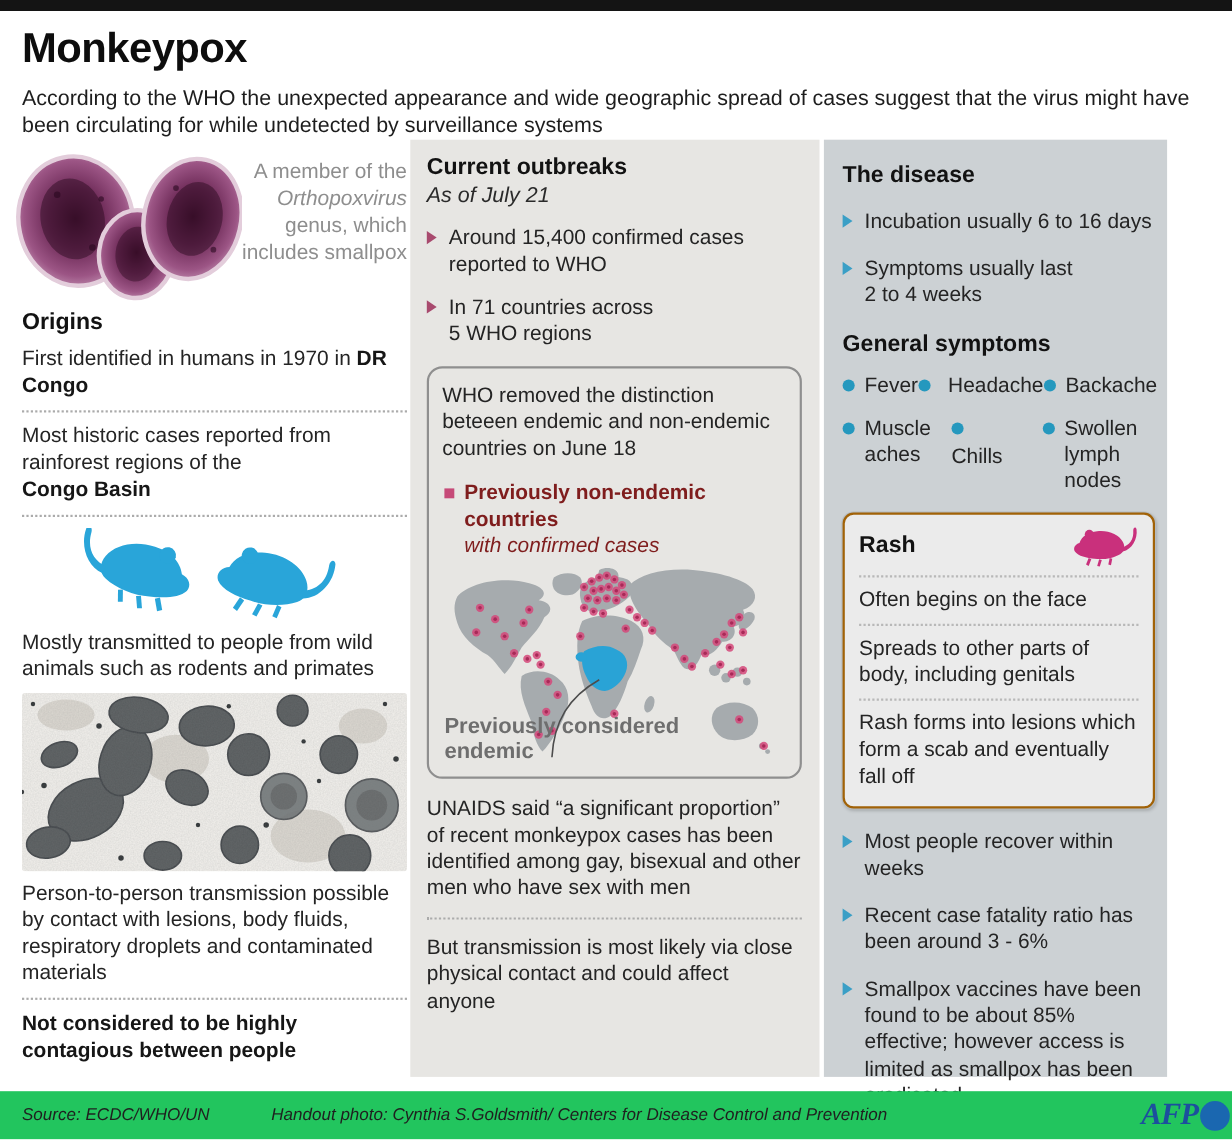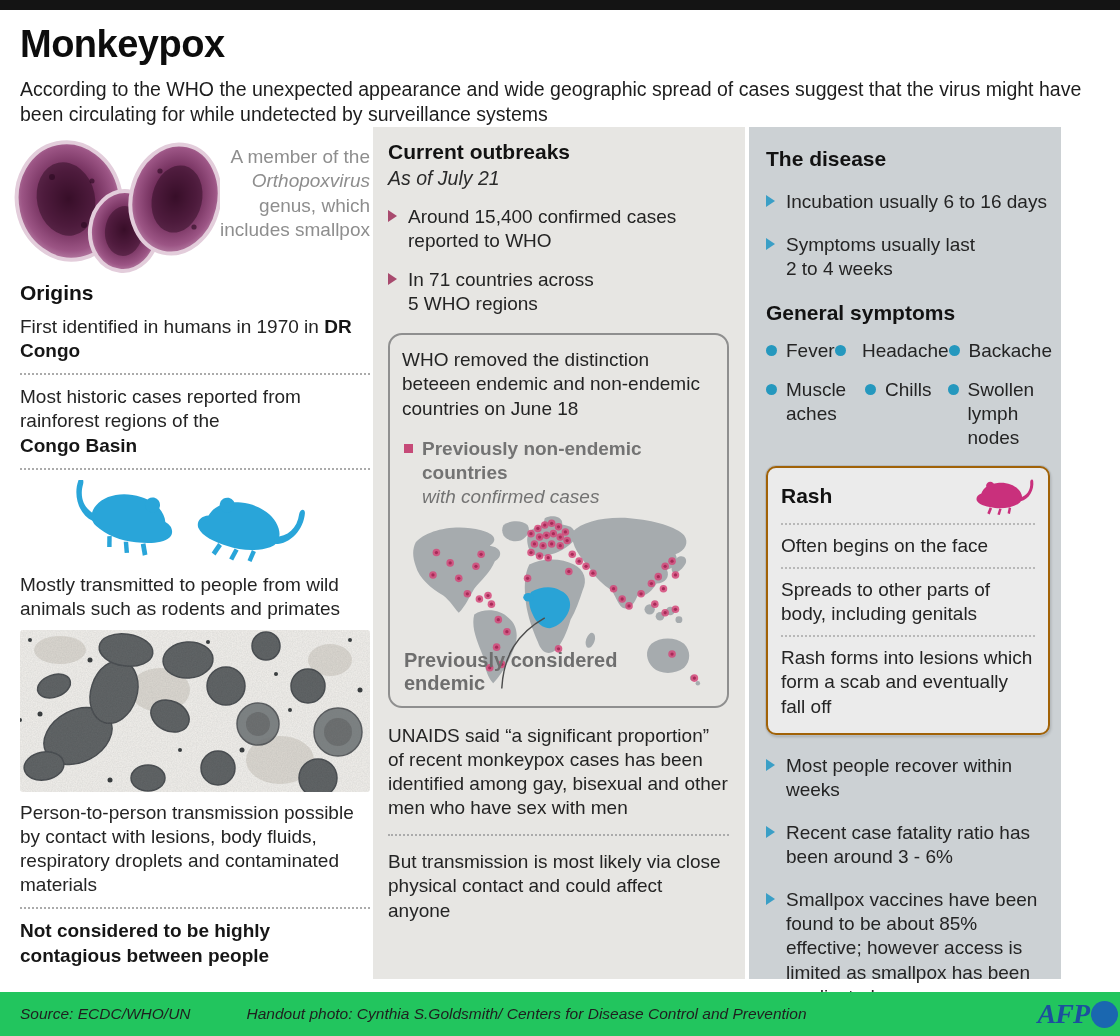--- a/index.html
+++ b/index.html
@@ -42,37 +42,37 @@
   .tri.pink { border-left:9px solid #a84a6e; }
   .tri.blue { border-left:9px solid #3a9fc6; }
 
   
   .mid-h { font-size:21px; font-weight:bold; color:#121212; }
   .asof { font-style:italic; font-size:19.5px; color:#2a2a2a; margin-top:3px; }
   .obox { border:2px solid #8f8f8f; border-radius:14px; padding:13px 24px 8px 12px; margin-top:16px; }
   .obox .note { font-size:19px; line-height:1.3; color:#242424; }
   .legend { display:flex; gap:9px; margin:15px 0 2px 2px; }
   .legend .sq { width:9px; height:9px; background:#c64a78; flex:none; margin-top:7px; }
-  .legend .ltxt { font-size:19px; line-height:1.27; color:#737373; font-weight:bold; }
+  .legend .ltxt { font-size:19px; line-height:1.27; color:#7f1d1d; font-weight:bold; }
   .legend .lit { font-style:italic; font-weight:normal; }
   .map-wrap { position:relative; margin-top:4px; }
   .map-svg { display:block; width:100%; height:auto; }
   .map-label { position:absolute; left:2px; bottom:3px; font-size:20px; font-weight:bold; color:#6e6e6e; }
   .col-mid p.body { margin:16px 0 0 0; }
   .col-mid .sep { margin:14px 0; }
 
   
   .col-right h3.sec { margin:4px 0 4px 0; }
   .symp-head { margin-top:20px !important; }
   .symp-row { display:flex; margin:14px 0; }
   .symp { display:flex; gap:9px; }
   .dot { width:11px; height:11px; border-radius:50%; background:#2598be; flex:none; margin-top:6px; }
   .symp .txt { font-size:19px; line-height:1.27; color:#242424; }
   .s1a { width:103px; } .s1b { width:127px;gap:16px; }
-  .s2a { width:121px; } .s2b { width:101px; }
+  .s2a { width:121px; } .s2b { width:101px;flex-direction:column; }
 
   .rash-box { background:#ebebeb; border:2px solid #a16207; border-radius:10px;
       box-shadow:0 0 0 1px #b6bbbe, 1px 2px 3px rgba(0,0,0,.18); padding:8px 13px 12px 13px; margin:16px 2px 14px 0; }
   .rash-head { display:flex; justify-content:space-between; align-items:flex-start; }
   .rash-title { font-size:21px; font-weight:bold; color:#121212; padding-top:8px; }
   .rat-svg { width:62px; height:40px; }
   .rash-box .sep { border-top:2px dotted #b8b8b8; margin:7px 0; }
   .rash-item { font-size:19px; line-height:1.27; color:#242424; padding:2px 0; }
   .col-right .brow { margin:19px 0; }
 

